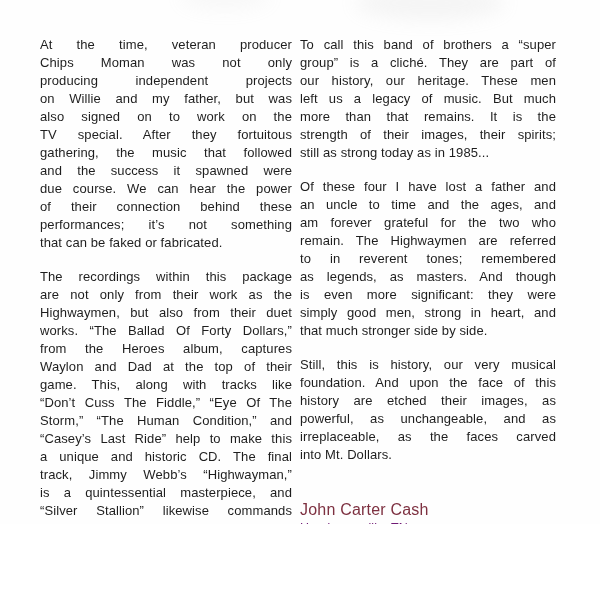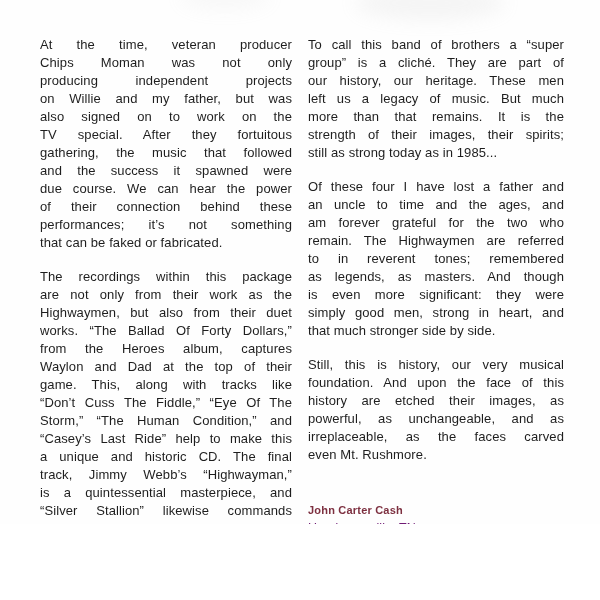--- a/index.html
+++ b/index.html
@@ -28,32 +28,32 @@
   .smudge.s5 { left: 440px; top: 578px; width: 160px; height: 30px; background: #d9cccc; opacity: .10; }
 
   .col {
     position: absolute;
     top: 36px;
     font-size: 13px;
     line-height: 18px;
     letter-spacing: 0.1px;
   }
   #col-left  { left: 40px;  width: 252px; }
-  #col-right { left: 308px; width: 256px; }
+  #col-right { left: 300px; width: 256px; }
 
   .para { margin-bottom: 16px; }
   .line { text-align: justify; text-align-last: justify; }
   .line.last { text-align-last: left; }
   .italic { }
 
   .signature { margin-top: 14px; }
   .sig-name {
     color: var(--accent, #7d3040);
-    font-weight: bold;
-    font-size: 11px;
+    font-weight: normal;
+    font-size: 16px;
     line-height: 20px;
     letter-spacing: 0.2px;
     margin-top: 36px;
   }
   .sig-line {
     font-size: 12.5px;
     line-height: 17.5px;
     color: #701a75;
   }
   .pagenum {
@@ -129,21 +129,21 @@
           <div class="line">is even more significant: they were</div>
           <div class="line">simply good men, strong in heart, and</div>
           <div class="line last">that much stronger side by side.</div>
         </div>
         <div class="para">
           <div class="line">Still, this is history, our very musical</div>
           <div class="line">foundation. And upon the face of this</div>
           <div class="line">history are etched their images, as</div>
           <div class="line">powerful, as unchangeable, and as</div>
           <div class="line">irreplaceable, as the faces carved</div>
-          <div class="line last">even Mt. Rushmore.</div>
+          <div class="line last">into Mt. Dollars.</div>
         </div>
       </div>
     <div class="signature">
       <div class="sig-name">John Carter Cash</div>
       <div class="sig-line">Hendersonville, TN</div>
       <div class="sig-line">December 5, 2012</div>
     </div>
   </div>
 
   <div class="pagenum">5</div>

